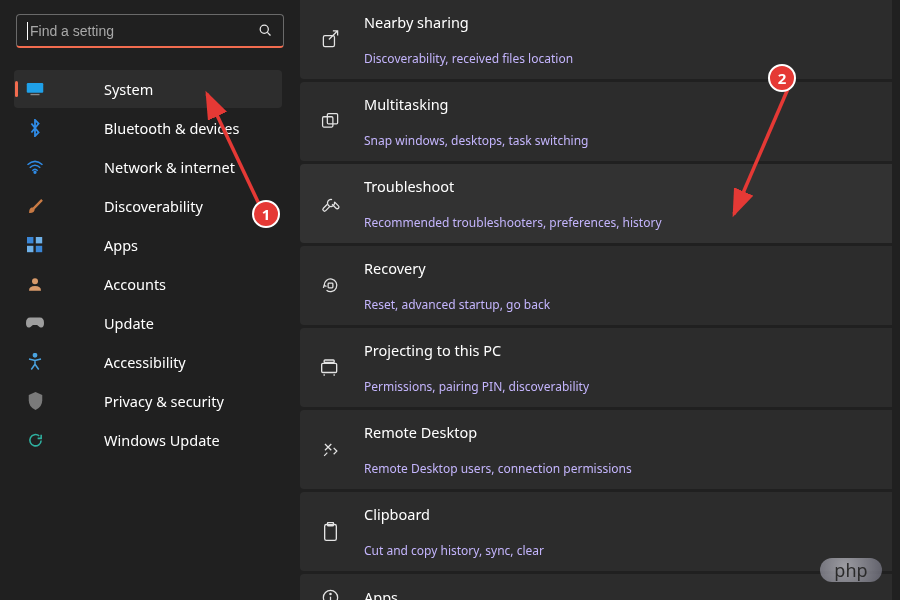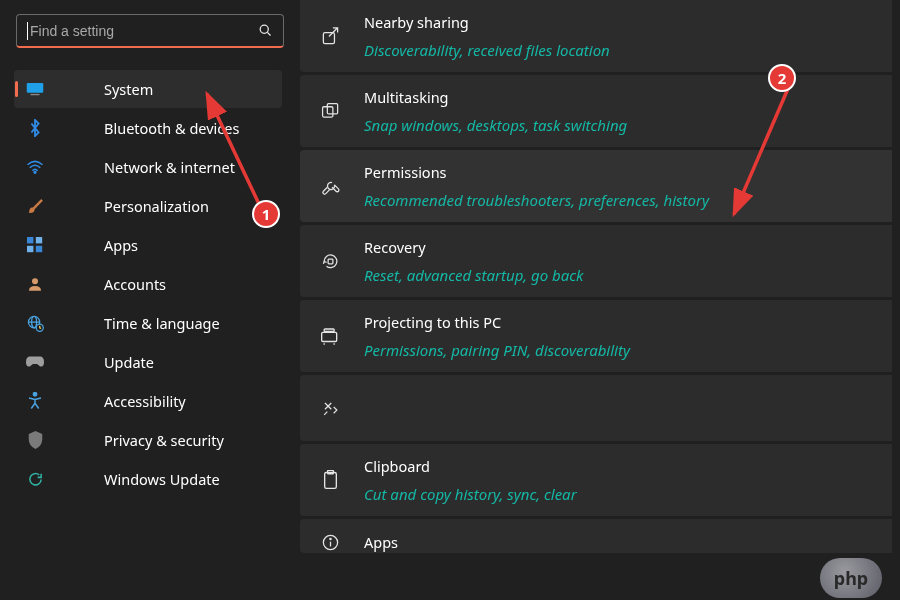--- a/index.html
+++ b/index.html
@@ -94,39 +94,39 @@
   }
   .setting.partial-top { border-top-left-radius: 0; }
   .setting.highlight { background: #323232; }
   .setting .sicon {
     width: 20px; height: 20px;
     margin-right: 24px;
     display: flex; align-items: center; justify-content: center;
     color: #e8e8e8;
     flex-shrink: 0;
   }
-  .setting .texts { display: flex; flex-direction: column; gap: 8px; }
+  .setting .texts { display: flex; flex-direction: column; gap: 18px; }
   .setting .title { font-size: 14.5px; color: #ffffff; }
-  .setting .sub { font-size: 15px; color: #14b8a6; font-style: italic; }
+  .setting .sub { font-size: 12px; color: #c4b5fd; }
   
   .anno { position: absolute; pointer-events: none; }
   .badge {
     width: 28px; height: 28px; border-radius: 50%;
     background: #e53935;
     border: 2px solid #fff;
     color: #fff; font-weight: 700; font-size: 15px;
     display: flex; align-items: center; justify-content: center;
   }
   .php-badge {
-    width: 62px; height: 40px;
+    width: 62px; height: 24px;
     border-radius: 30px;
     background: radial-gradient(circle at 40% 35%, #b8b8bf, #6b6b78);
     opacity: 0.8;
     display: flex; align-items: center; justify-content: center;
-    font-size: 18px; color: #2c2c2c; font-weight: 700;
+    font-size: 18px; color: #2c2c2c; font-weight: 400;
   }
   svg { display: block; }
 </style>
 </head>
 <body>
 
 <div class="app">
   <div class="sidebar">
     <div class="search">
       <span class="caret"></span>
@@ -166,21 +166,21 @@
             </svg>
           </span>
           <span class="label">Network &amp; internet</span>
         </div>
         <div class="nav-item">
           <span class="icon">
             <svg width="17" height="17" viewBox="0 0 24 24" fill="none" stroke="#c87a44" stroke-width="2">
               <path d="M4 20 Q4 14 9 14 L20 3 L21 4 L10 15 Q10 20 4 20Z" fill="#c87a44"></path>
             </svg>
           </span>
-          <span class="label">Personalization</span>
+          <span class="label">Discoverability</span>
         </div>
         <div class="nav-item">
           <span class="icon">
             <svg width="16" height="16" viewBox="0 0 20 20">
               <rect x="0" y="0" width="8" height="8" fill="#3a86d6"></rect>
               <rect x="11" y="0" width="8" height="8" fill="#6fb1e8"></rect>
               <rect x="0" y="11" width="8" height="8" fill="#6fb1e8"></rect>
               <rect x="11" y="11" width="8" height="8" fill="#3a86d6"></rect>
             </svg>
           </span>
@@ -190,32 +190,20 @@
           <span class="icon">
             <svg width="16" height="16" viewBox="0 0 24 24" fill="#d89a6a">
               <circle cx="12" cy="8" r="4.5"></circle>
               <path d="M3 22 Q3 15 12 15 Q21 15 21 22 Z"></path>
             </svg>
           </span>
           <span class="label">Accounts</span>
         </div>
         <div class="nav-item">
           <span class="icon">
-            <svg width="17" height="17" viewBox="0 0 24 24" fill="none" stroke="#4aa3e0" stroke-width="1.8">
-              <circle cx="10" cy="10" r="8"></circle>
-              <ellipse cx="10" cy="10" rx="3.5" ry="8"></ellipse>
-              <line x1="2" y1="10" x2="18" y2="10"></line>
-              <circle cx="18" cy="18" r="5" fill="#202020"></circle>
-              <path d="M18 15 L18 18 L20 19" stroke="#e8c95a"></path>
-            </svg>
-          </span>
-          <span class="label">Time &amp; language</span>
-        </div>
-        <div class="nav-item">
-          <span class="icon">
             <svg width="19" height="14" viewBox="0 0 26 16" fill="#9e9e9e">
               <path d="M6 0 L20 0 Q26 0 26 8 Q26 16 20 14 L16 11 L10 11 L6 14 Q0 16 0 8 Q0 0 6 0Z"></path>
             </svg>
           </span>
           <span class="label">Update</span>
         </div>
         <div class="nav-item">
           <span class="icon">
             <svg width="16" height="18" viewBox="0 0 20 24" fill="none" stroke="#4aa3e0" stroke-width="2">
               <circle cx="10" cy="3" r="2.2" fill="#4aa3e0"></circle>
@@ -270,21 +258,21 @@
           </div>
         </div>
         <div class="setting highlight">
           <span class="sicon">
             <svg width="19" height="19" viewBox="0 0 24 24" stroke="#e4e4e4" stroke-width="1.6" fill="none">
               <path d="M14 7 A4.5 4.5 0 1 0 17 10 L22 15 A2 2 0 0 1 19 18 L14 13"></path>
               <path d="M8 13 L3 18 A2 2 0 0 0 6 21 L11 16"></path>
             </svg>
           </span>
           <div class="texts">
-            <span class="title">Permissions</span>
+            <span class="title">Troubleshoot</span>
             <span class="sub">Recommended troubleshooters, preferences, history</span>
           </div>
         </div>
         <div class="setting">
           <span class="sicon">
             <svg width="19" height="19" viewBox="0 0 24 24" stroke="#e4e4e4" stroke-width="1.6" fill="none">
               <path d="M4 12 A8 8 0 1 1 7 18"></path>
               <path d="M3 15 L4 12 L7 13"></path>
               <rect x="9" y="9" width="6" height="6" rx="1"></rect>
             </svg>
@@ -309,20 +297,24 @@
           </div>
         </div>
         <div class="setting">
           <span class="sicon">
             <svg width="19" height="19" viewBox="0 0 24 24" stroke="#e4e4e4" stroke-width="1.6" fill="none">
               <path d="M5 5 L13 13 M5 13 L13 5"></path>
               <path d="M16 10 L20 14 L16 18"></path>
               <path d="M8 16 L4 20"></path>
             </svg>
           </span>
+          <div class="texts">
+            <span class="title">Remote Desktop</span>
+            <span class="sub">Remote Desktop users, connection permissions</span>
+          </div>
         </div>
         <div class="setting">
           <span class="sicon">
             <svg width="17" height="20" viewBox="0 0 20 24" stroke="#e4e4e4" stroke-width="1.6" fill="none">
               <rect x="3" y="3" width="14" height="19" rx="2"></rect>
               <rect x="6.5" y="0.5" width="7" height="4" rx="1"></rect>
             </svg>
           </span>
           <div class="texts">
             <span class="title">Clipboard</span>

